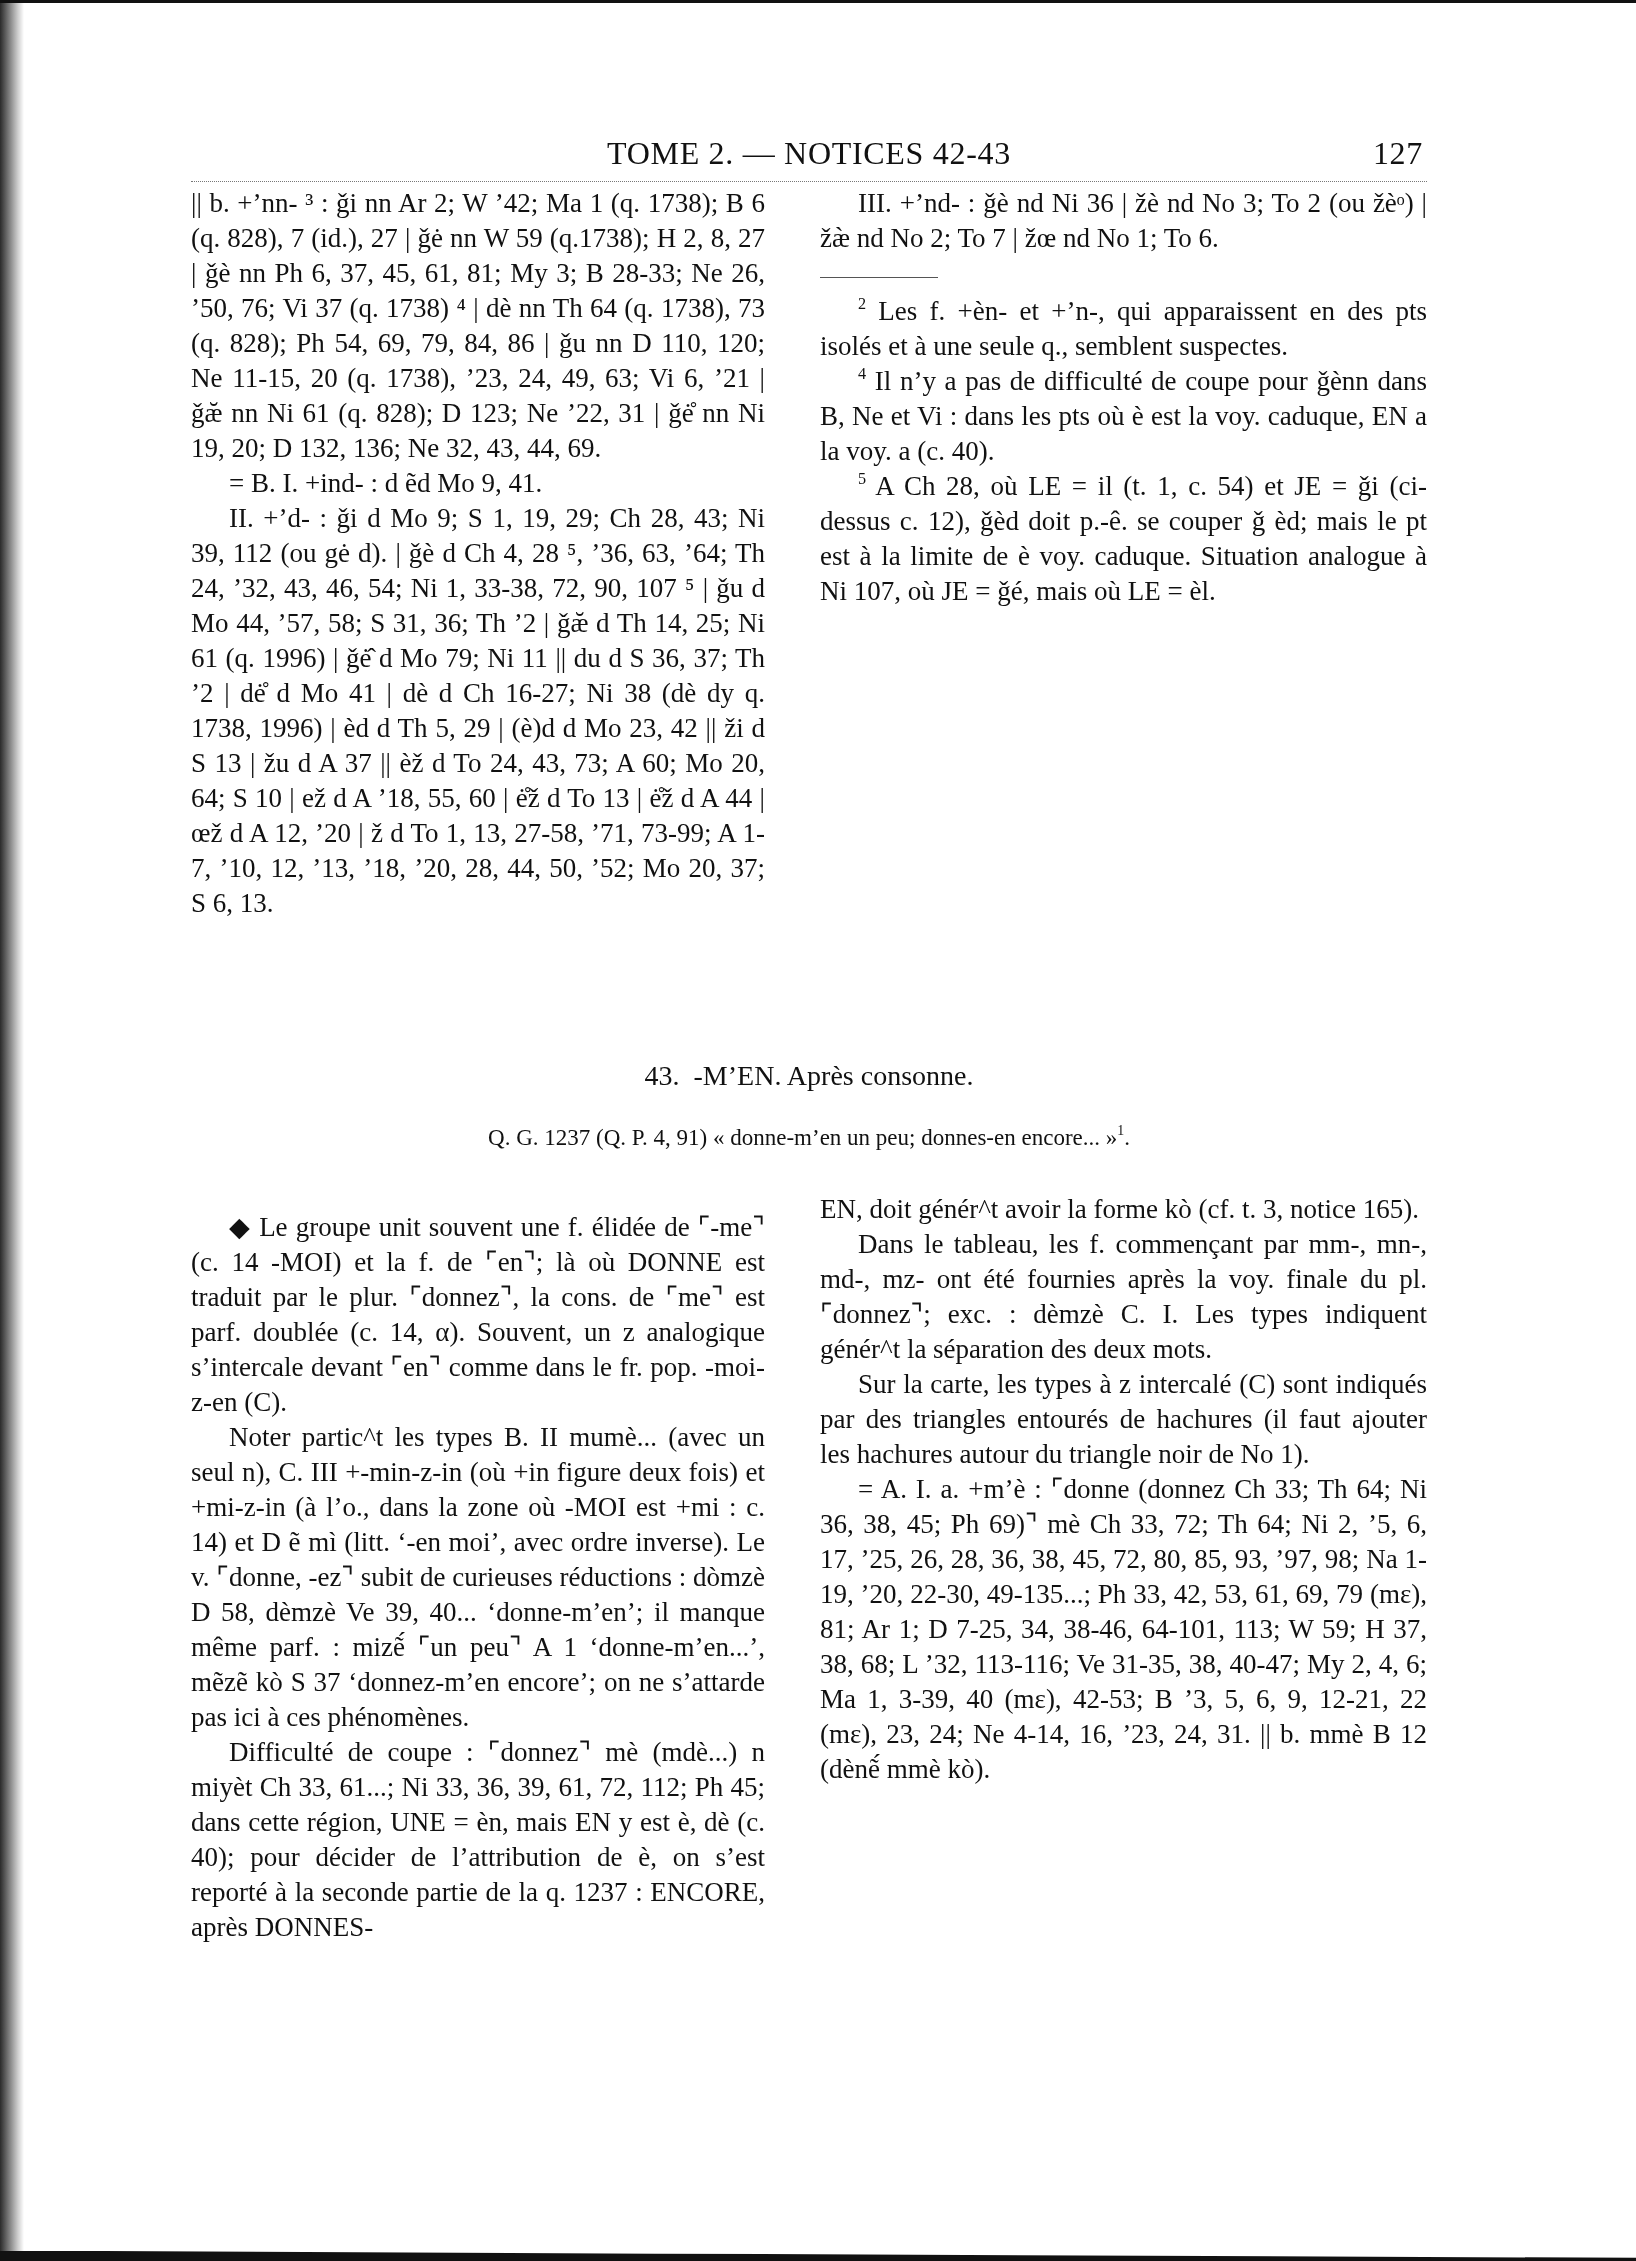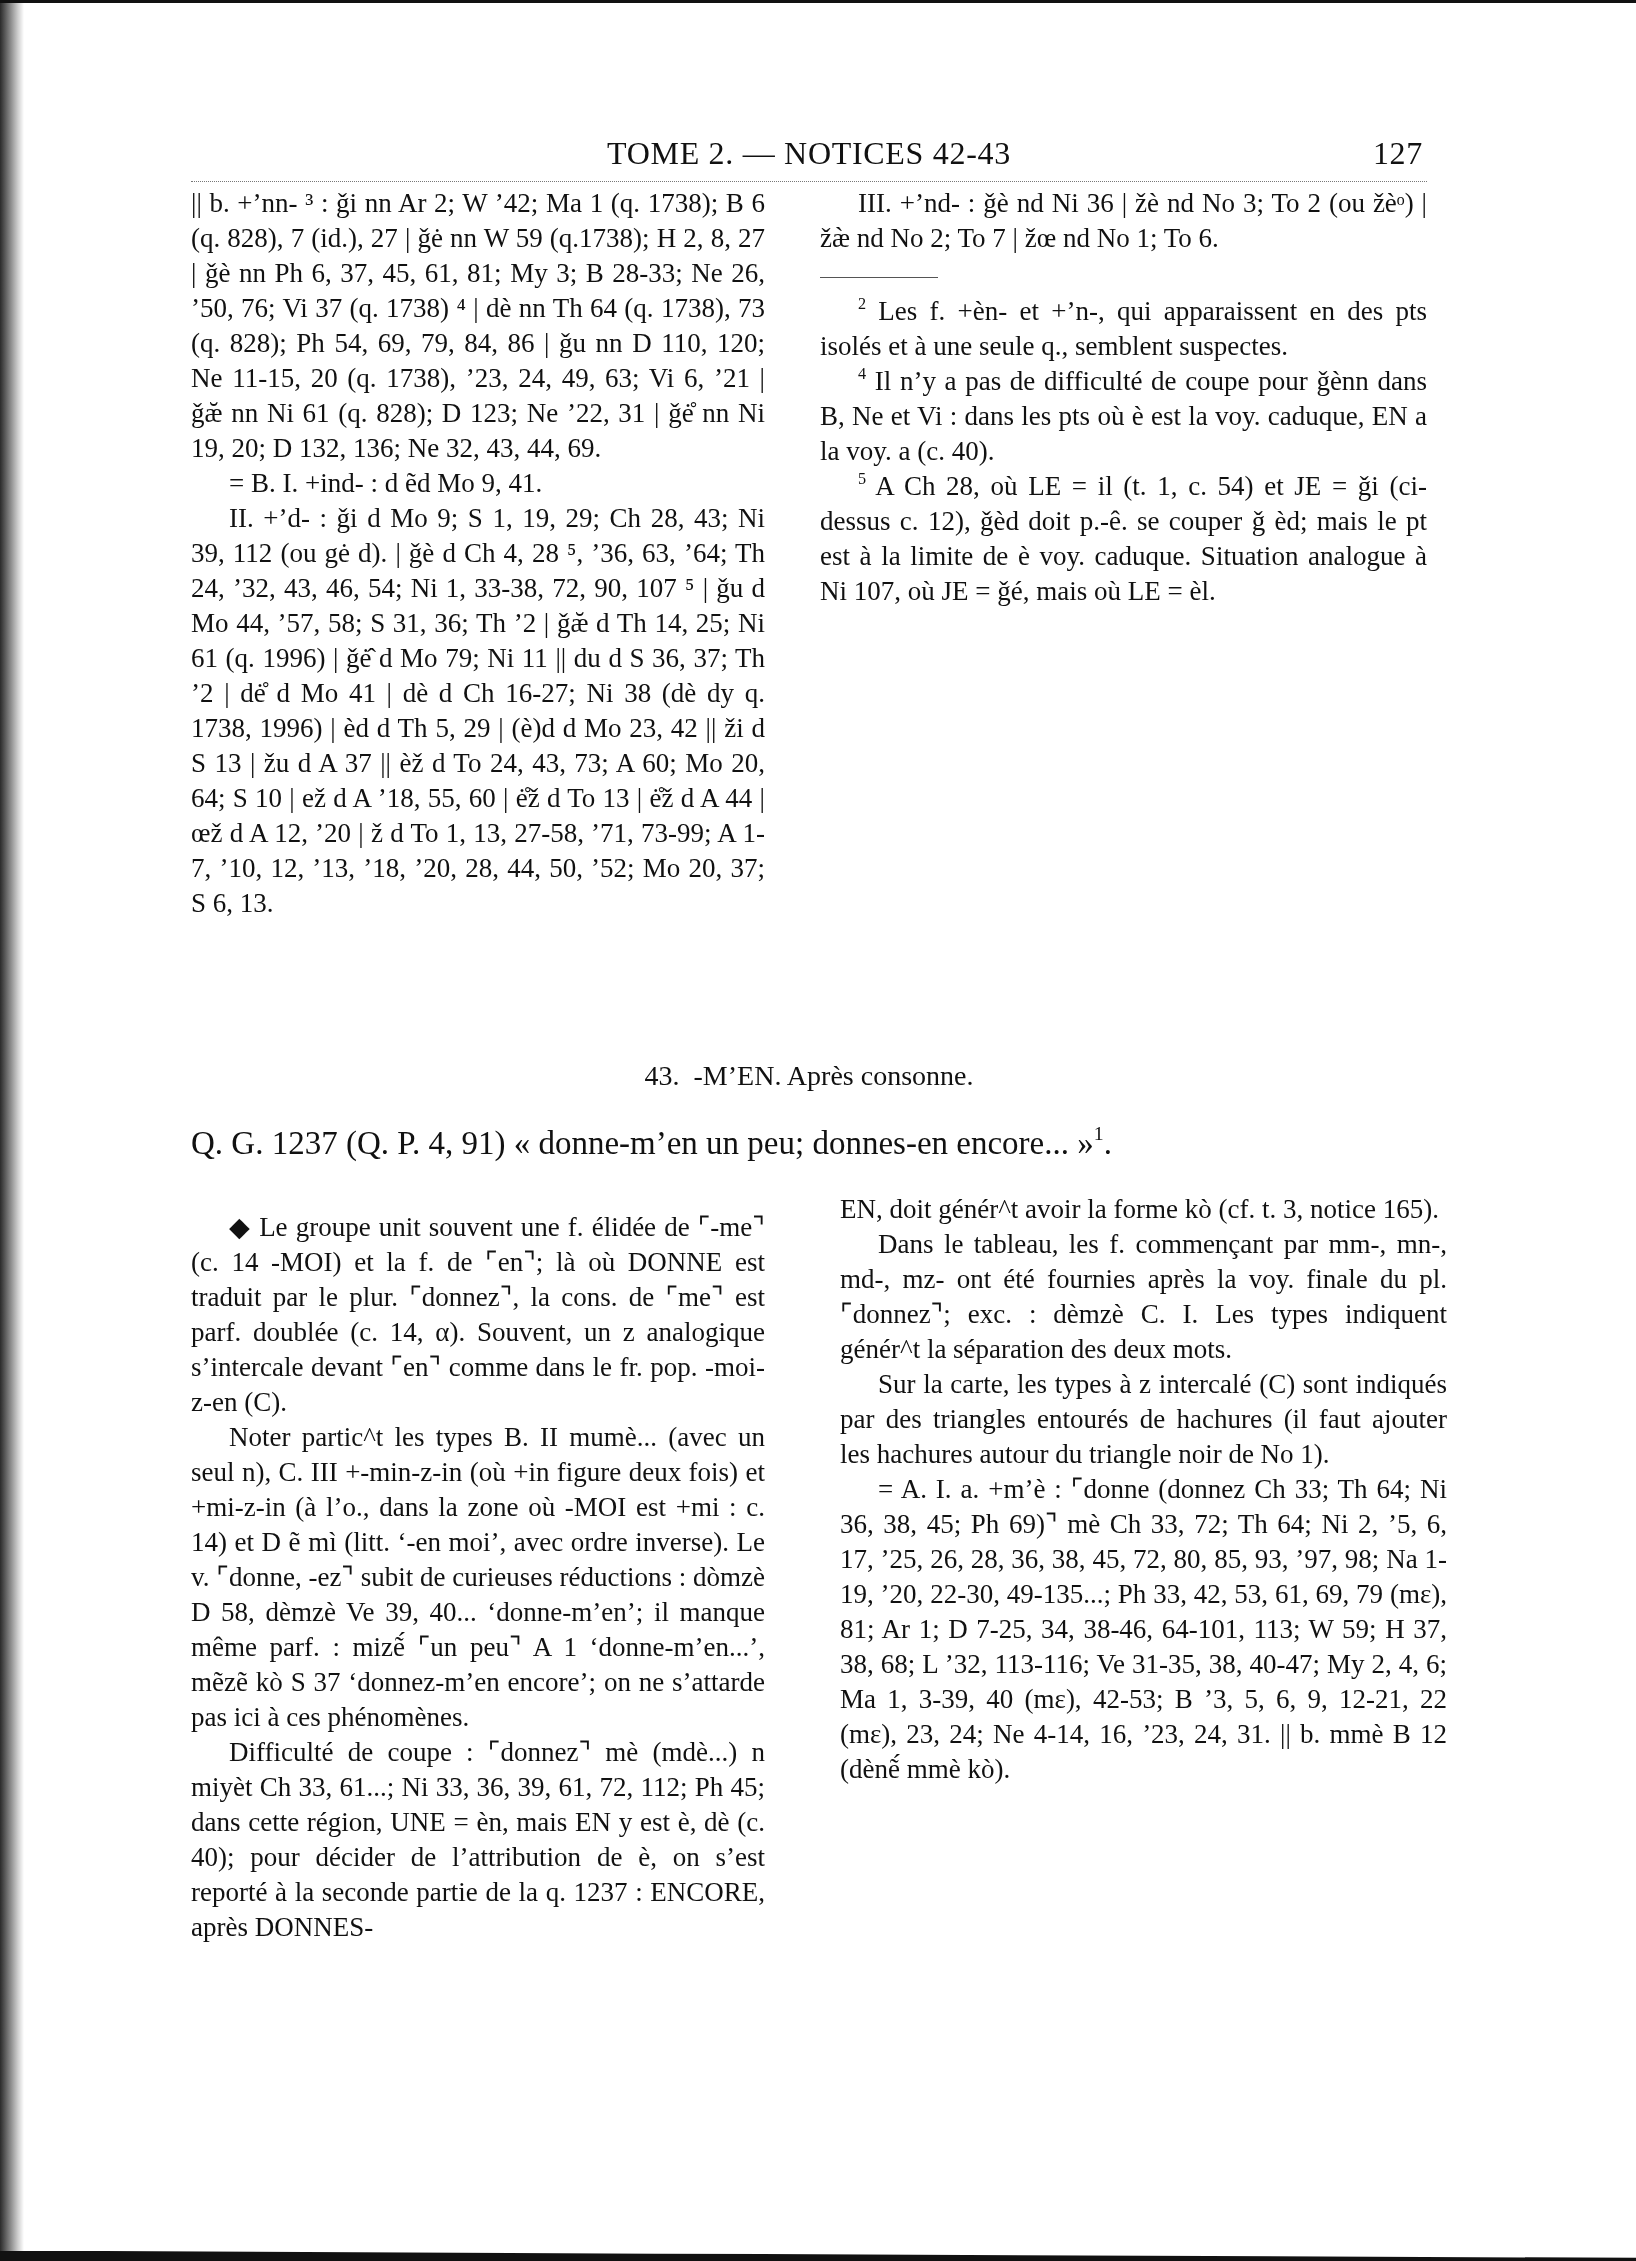--- a/index.html
+++ b/index.html
@@ -31,34 +31,34 @@
   }
   .col {
     position: absolute; font-size: 27px; line-height: 35px; text-align: justify;
     hyphens: manual;
   }
   .col p { margin: 0; }
   .indent { text-indent: 38px; }
   .col-tl { left: 191px; top: 186px; width: 574px; }
   .col-tr { left: 820px; top: 186px; width: 607px; }
   .col-bl { left: 191px; top: 1192px; width: 574px; margin-top: 18px; }
-  .col-br { left: 820px; top: 1192px; width: 607px; margin-left: 20px; }
+  .col-br { left: 820px; top: 1192px; width: 607px; }
   .fn-rule {
     width: 118px; border-top: 1.3px solid #555; margin: 21px 0 16px 0;
   }
   .fn p { font-size: 27px; }
   sup { font-size: 0.6em; line-height: 0; vertical-align: 0.7em; }
   b { font-weight: normal; }
   .section-title {
     position: absolute; left: 191px; top: 1060px; width: 1236px; text-align: center;
     font-size: 28px;
   }
   .qline {
-    position: absolute; left: 191px; top: 1125px; width: 1236px; text-align: left;
-    font-size: 33px;
+    position: absolute; left: 191px; top: 1125px; width: 1236px; text-align: center;
+    font-size: 23px;
     font-family: Liberation Serif, serif;
   }
 </style>
 </head>
 <body>
 
 <div class="edge-left"></div>
 <div class="edge-top"></div>
 <div class="edge-bottom"></div>
 

